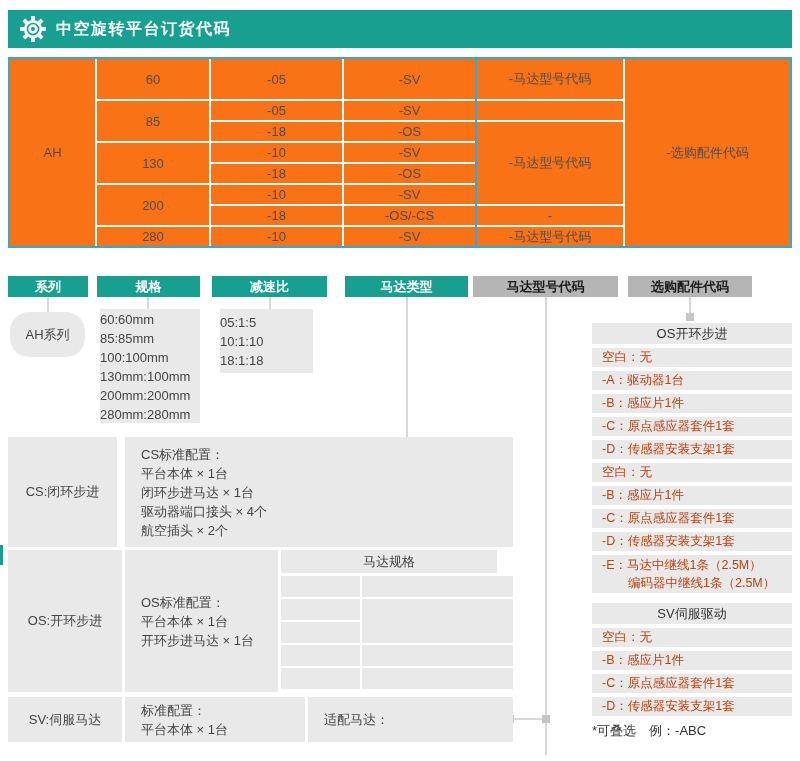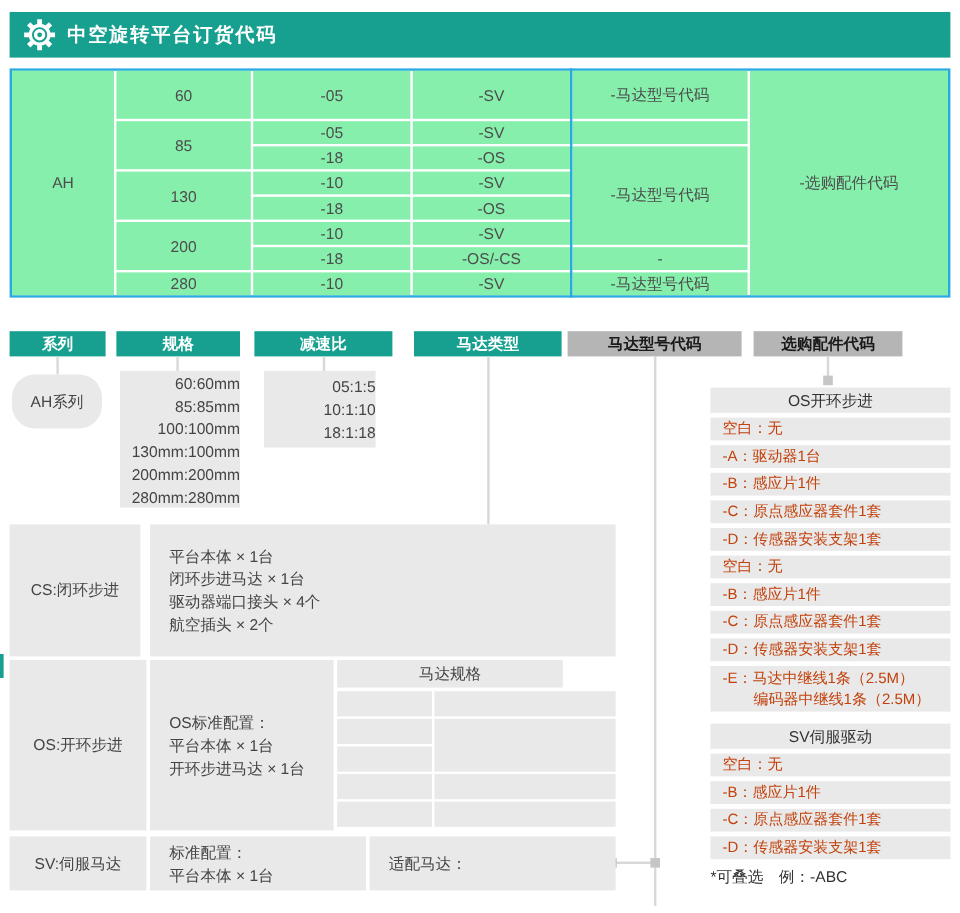--- a/index.html
+++ b/index.html
@@ -9,41 +9,41 @@
   
   .hdr{position:absolute;left:8px;top:10px;width:784px;height:38px;display:flex;align-items:center;}
   .hdr .ttl{color:#fff;font-size:16px;font-weight:bold;letter-spacing:1.5px;margin-left:8px;}
   .hdr .ico{margin-left:10px;display:flex;align-items:center;}
 
   
   .code-table{position:absolute;left:8px;top:57px;width:784px;height:191px;box-sizing:border-box;
     border:2px solid #29ABE2;background:#fff;display:grid;
     grid-template-columns:85px 112px 131px 131px 146px 1fr;
     grid-template-rows:repeat(9,19px);gap:2px;}
-  .code-table .cell{background:#86efac;display:flex;align-items:center;justify-content:center;
+  .code-table .cell{background:#f97316;display:flex;align-items:center;justify-content:center;
     font-size:13px;color:#4d4d4d;}
   .inner-divider{position:absolute;left:465px;top:-2px;width:2px;height:191px;background:#29ABE2;}
 
   
   .lbl{position:absolute;height:21px;display:flex;align-items:center;justify-content:center;
     font-size:13px;font-weight:bold;}
   .lbl.teal{background:#17A08F;color:#ffffff;}
   .lbl.gray{background:#b5b5b5;color:#1a1a1a;}
 
   
   .vline{position:absolute;width:2px;background:#d8d8d8;}
   .hline{position:absolute;height:2px;background:#d8d8d8;}
   .cap{position:absolute;width:8px;height:8px;background:#c6c6c6;}
 
   
   .gbox{position:absolute;background:#e9e9e9;font-size:13px;color:#444;}
   .center{display:flex;align-items:center;justify-content:center;}
   .vcenter-left{display:flex;flex-direction:column;justify-content:center;padding-left:16px;box-sizing:border-box;}
   .lines div{line-height:19px;}
-  .lines-c div{line-height:19px;text-align:right;}
+  .lines-c div{line-height:19px;text-align:left;}
 
   
   .ms-grid{position:absolute;left:281px;top:576px;width:232px;height:113px;display:grid;
     grid-template-columns:79px 1fr;grid-template-rows:repeat(5,21px);gap:2px;background:#fff;}
   .ms-grid .mcell{background:#e9e9e9;}
 
   
   .acc-panel{position:absolute;left:592px;top:323px;width:200px;display:flex;flex-direction:column;gap:4px;}
   .acc-header{height:21px;background:#e9e9e9;display:flex;align-items:center;justify-content:center;
     font-size:13px;color:#333;}
@@ -150,33 +150,34 @@
   </div>
 
   <div class="gbox lines-c" style="left:220px;top:309px;width:93px;height:64px;padding-top:4px;box-sizing:border-box;">
     <div>05:1:5</div>
     <div>10:1:10</div>
     <div>18:1:18</div>
   </div>
 
   <div class="gbox center" style="left:8px;top:437px;width:109px;height:110px;">CS:闭环步进</div>
   <div class="gbox lines vcenter-left" style="left:125px;top:437px;width:388px;height:110px;">
+    <div>CS标准配置：</div>
     <div>平台本体 × 1台</div>
     <div>闭环步进马达 × 1台</div>
     <div>驱动器端口接头 × 4个</div>
     <div>航空插头 × 2个</div>
   </div>
 
   <div class="gbox center" style="left:8px;top:550px;width:114px;height:142px;">OS:开环步进</div>
   <div class="gbox lines vcenter-left" style="left:125px;top:550px;width:153px;height:142px;">
     <div>OS标准配置：</div>
     <div>平台本体 × 1台</div>
     <div>开环步进马达 × 1台</div>
   </div>
-  <div class="gbox center" style="left:281px;top:550px;width:188px;height:23px;">马达规格</div>
+  <div class="gbox center" style="left:281px;top:550px;width:216px;height:23px;">马达规格</div>
   <div class="ms-grid">
     <div class="mcell" style="grid-column:1;grid-row:1;"></div>
     <div class="mcell" style="grid-column:1;grid-row:2;"></div>
     <div class="mcell" style="grid-column:1;grid-row:3;"></div>
     <div class="mcell" style="grid-column:1;grid-row:4;"></div>
     <div class="mcell" style="grid-column:1;grid-row:5;"></div>
     <div class="mcell" style="grid-column:2;grid-row:1;"></div>
     <div class="mcell" style="grid-column:2;grid-row:2/4;"></div>
     <div class="mcell" style="grid-column:2;grid-row:4;"></div>
     <div class="mcell" style="grid-column:2;grid-row:5;"></div>

